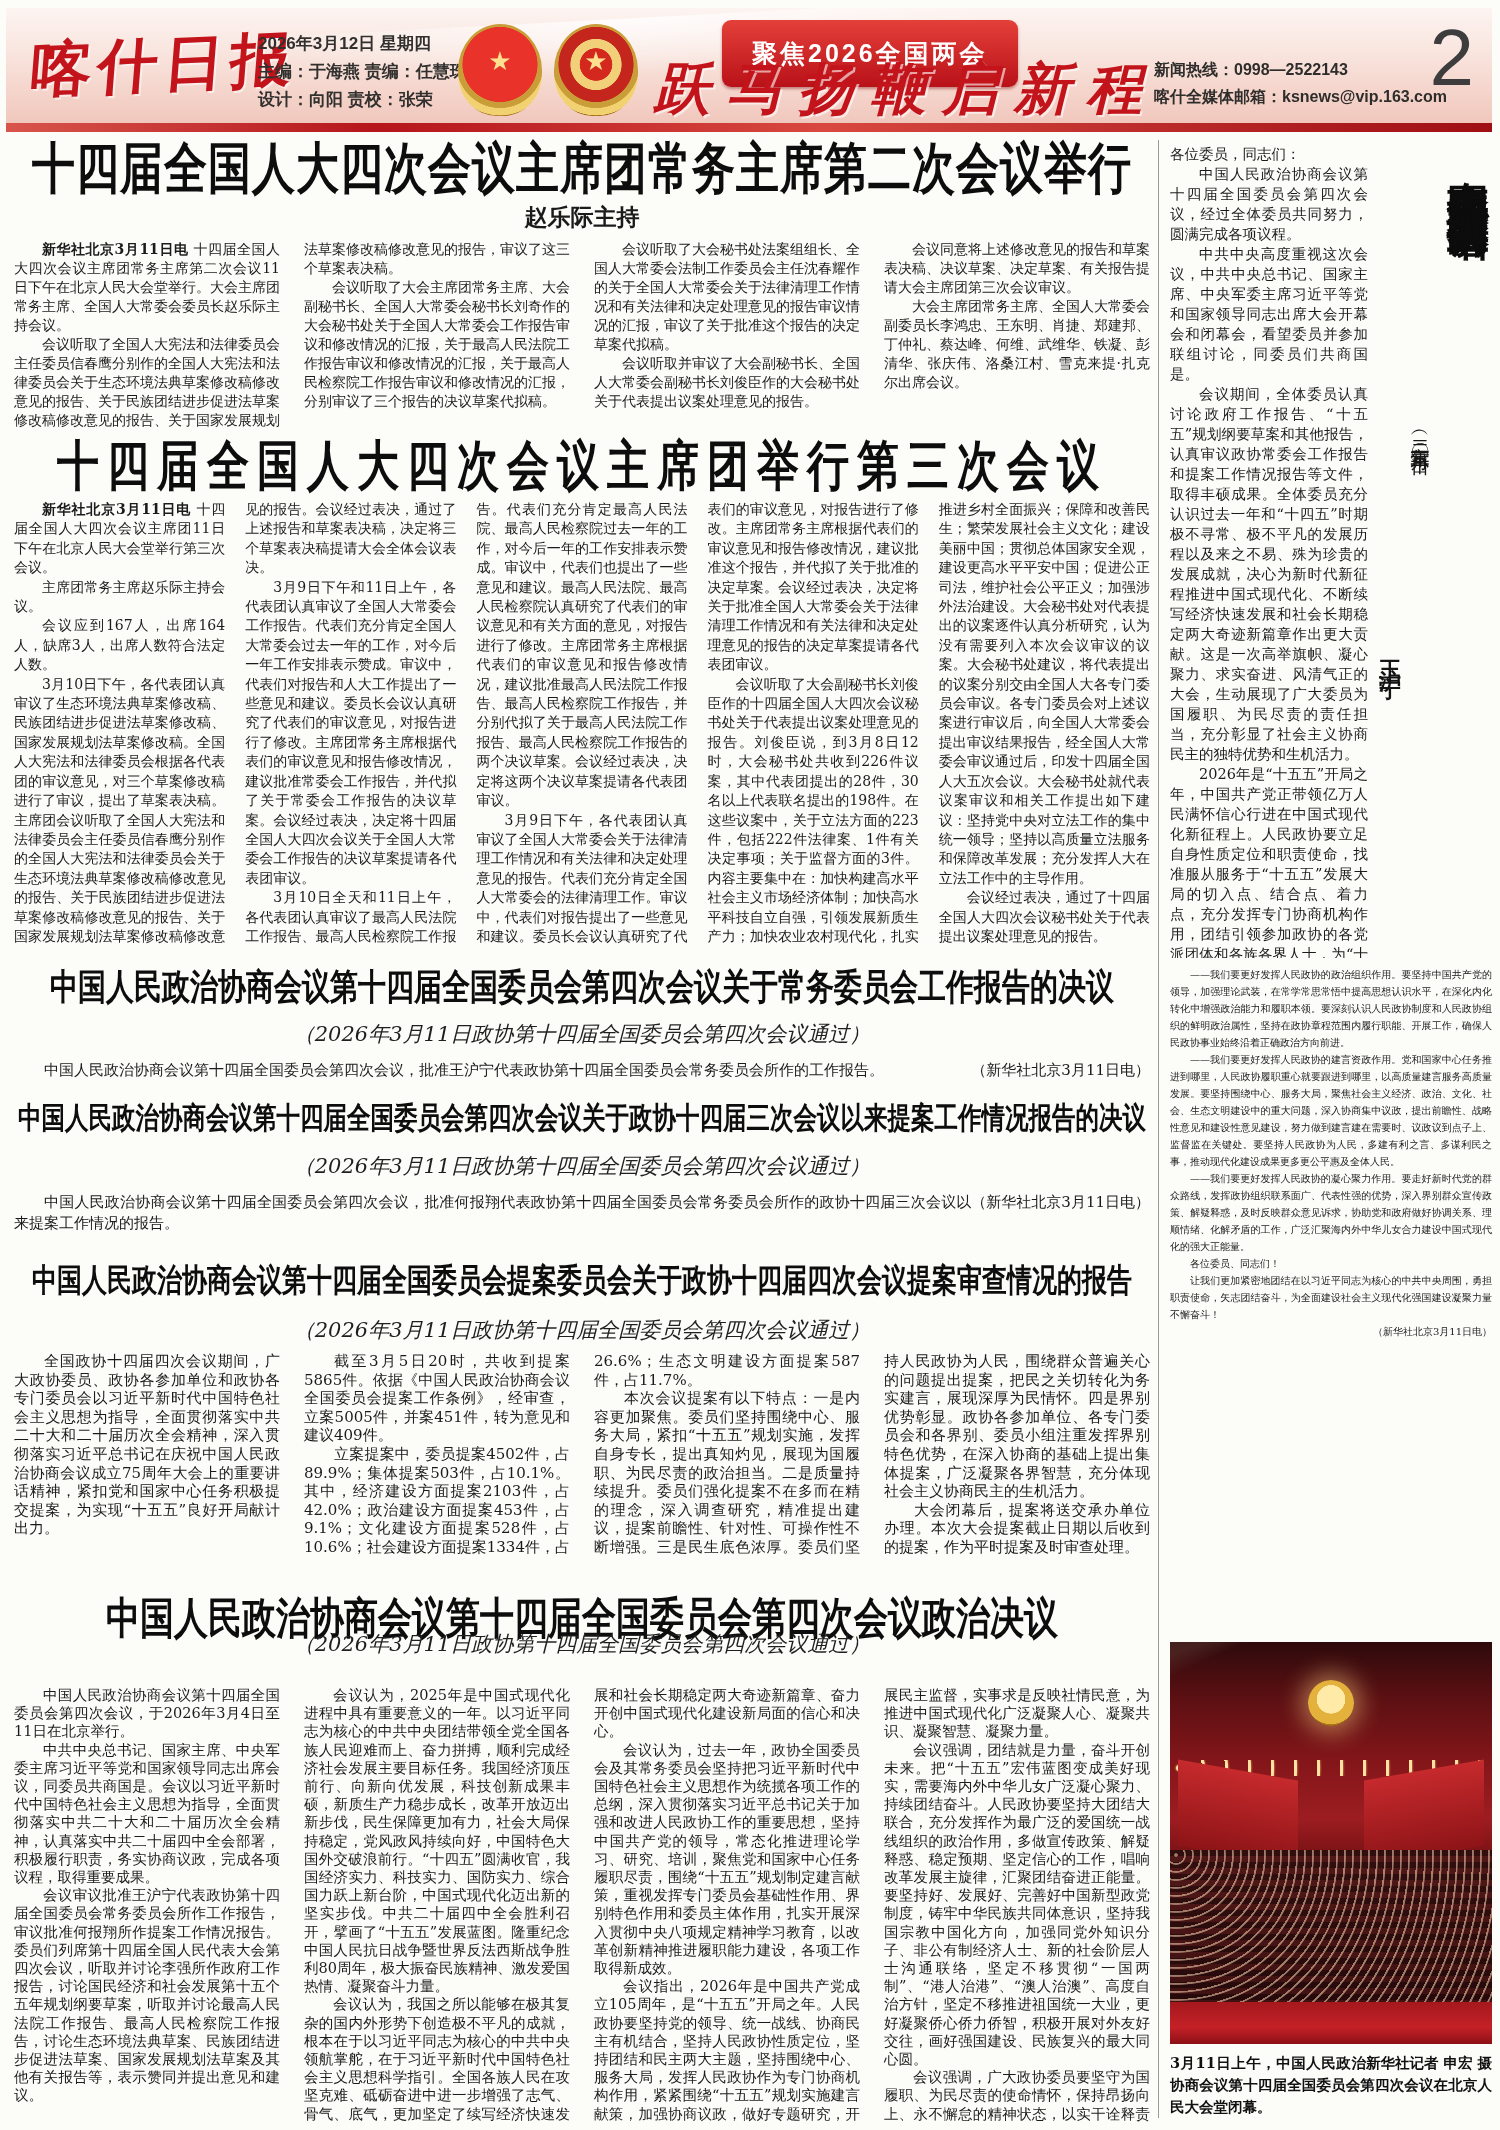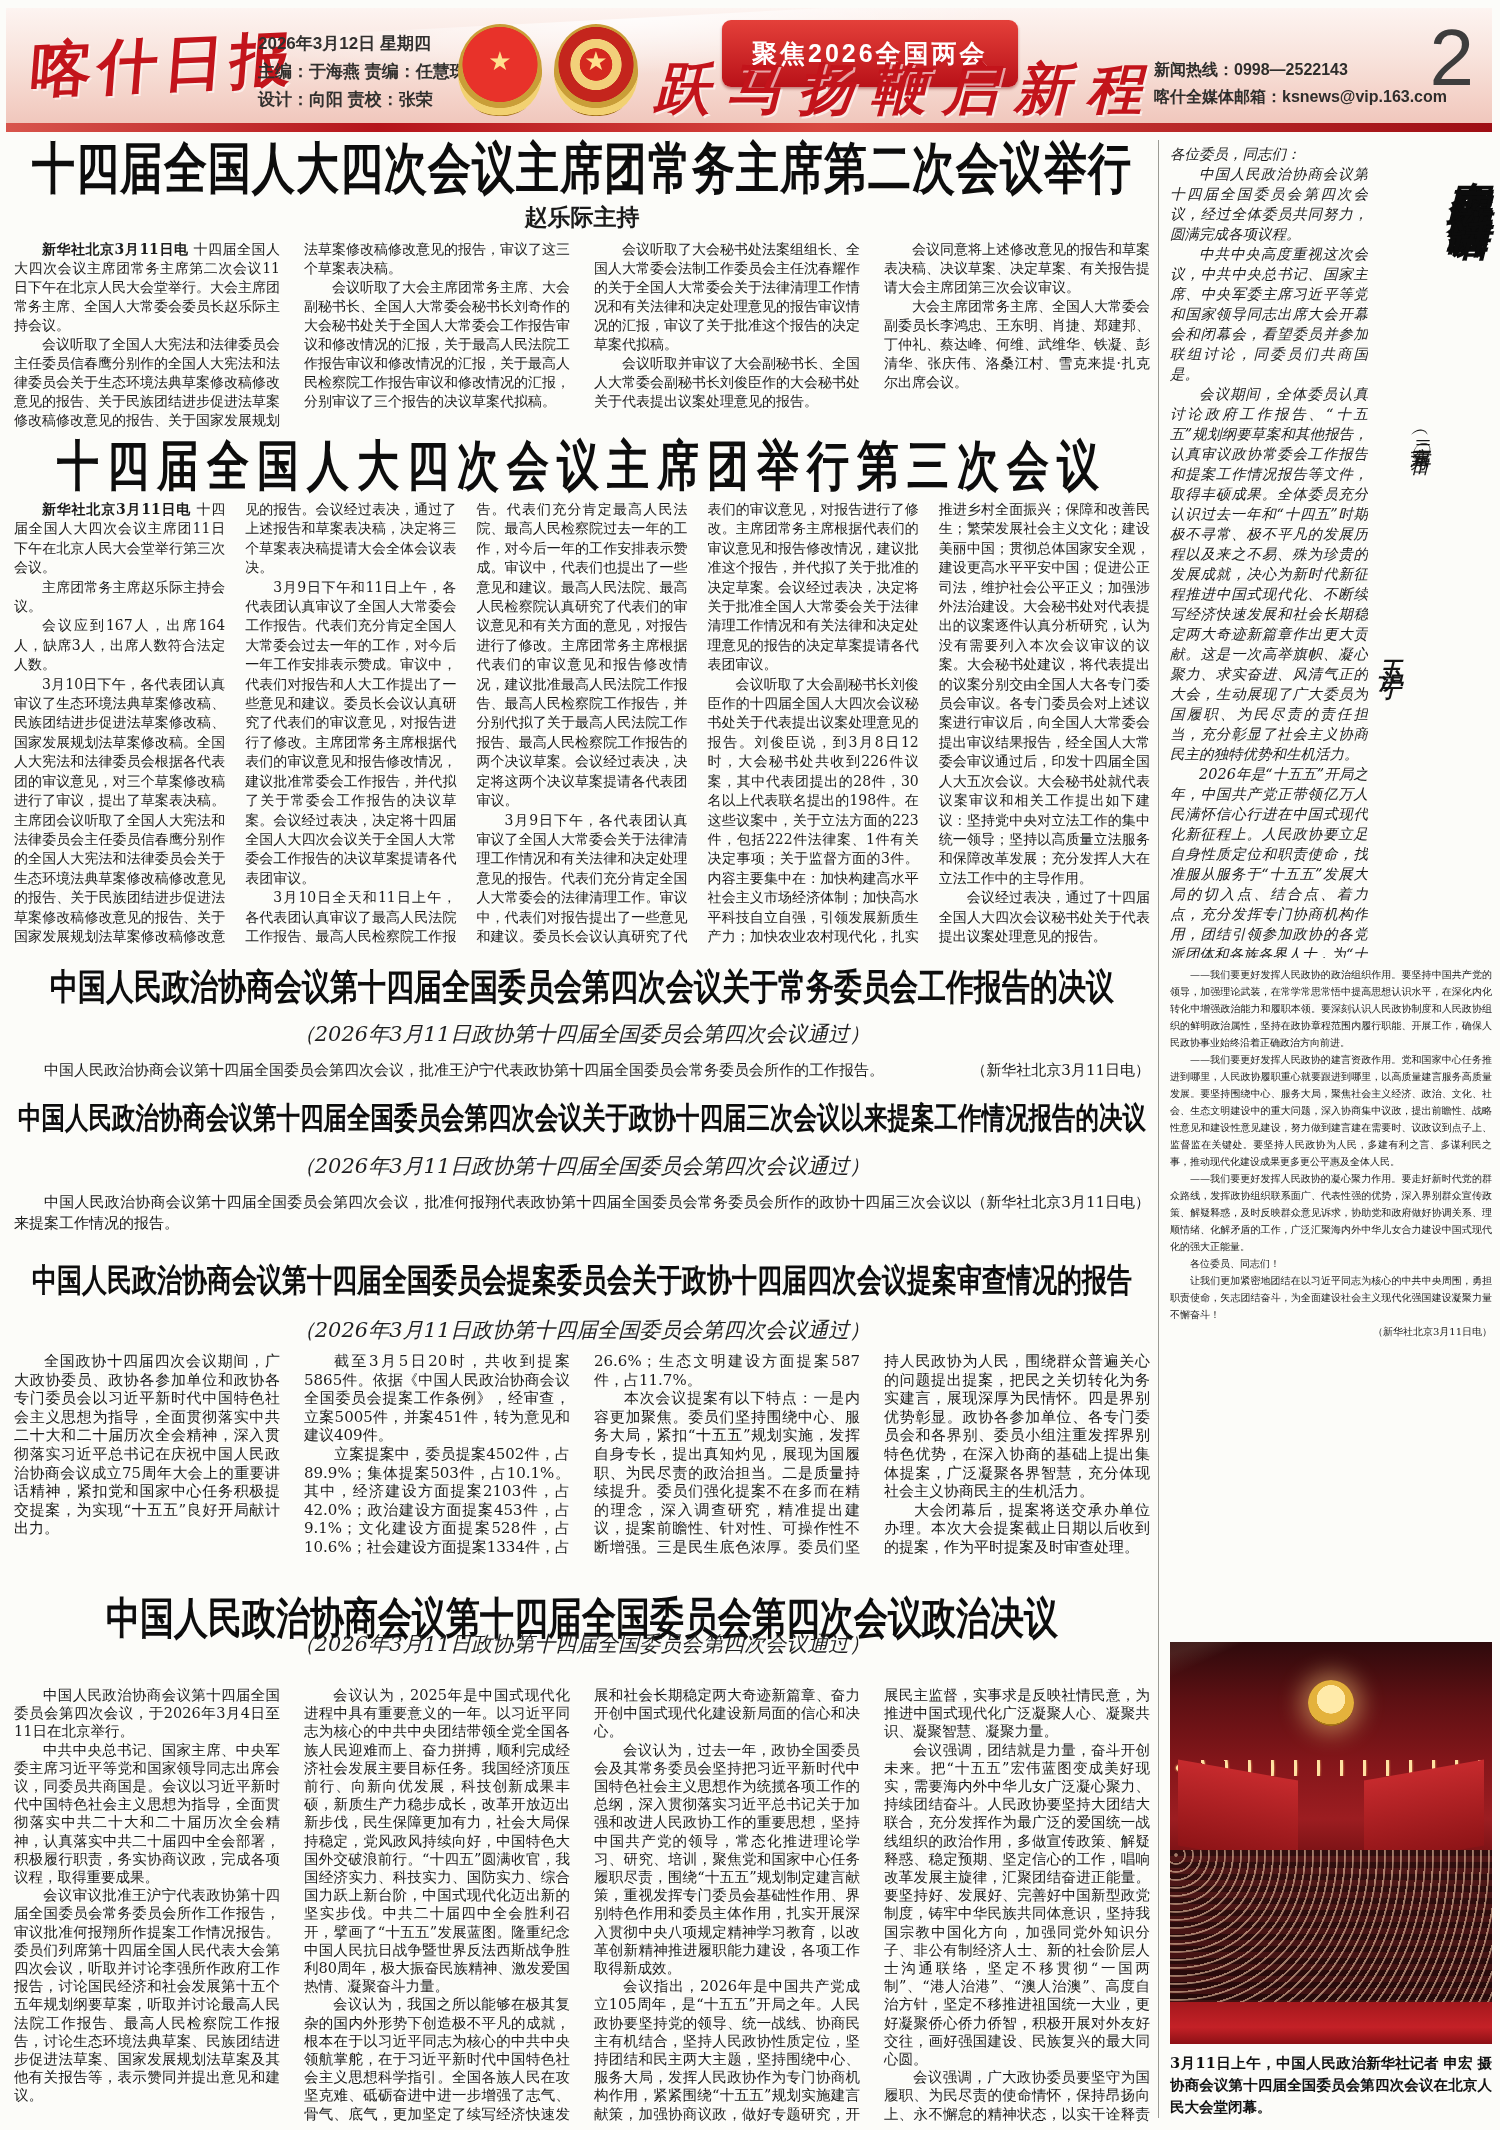--- a/index.html
+++ b/index.html
@@ -70,21 +70,21 @@
   #d3-sub{top:1176px;}
   #d3-body{top:1212px;height:220px;font-size:15px;line-height:18.6px;}
   #pr-h{top:1436px;font-size:34px;margin-top:20px;}
   #pr-sub{top:1490px;}
   #pr-body{top:1526px;height:452px;font-size:14.5px;line-height:18.2px;margin-top:20px;}
   .dec-body .dateline{float:right;color:#1b1b1b;}
   
   #vrule{position:absolute;left:1158px;top:140px;width:1px;height:1978px;background:#9b9b95;}
   #main-right{position:absolute;left:1170px;top:142px;width:322px;height:1980px;}
   .kai{font-size:14.5px;line-height:20px;text-align:justify;}
-  #speech-top{position:absolute;left:0;top:0;width:322px;height:818px;font-style:italic;}
+  #speech-top{position:absolute;left:0;top:0;width:322px;height:818px;}
   #speech-lead{position:absolute;left:0;top:2px;width:198px;height:814px;overflow:hidden;}
   #speech-author{position:absolute;left:206px;top:500px;writing-mode:vertical-rl;
     font-size:22px;font-weight:bold;letter-spacing:8px;color:#141414;}
   #speech-date{position:absolute;left:238px;top:282px;writing-mode:vertical-rl;
     font-size:19px;letter-spacing:2px;color:#161616;}
   #speech-title{position:absolute;right:0;top:6px;height:806px;writing-mode:vertical-rl;
     font-family:"Liberation Sans",sans-serif;font-weight:900;font-size:42px;line-height:1.12;
     letter-spacing:2px;color:#0c0c0c;}
   #speech-body{position:absolute;left:0;top:824px;width:322px;height:668px;overflow:hidden;}
   #speech-body .para{font-size:10px;line-height:17px;}

